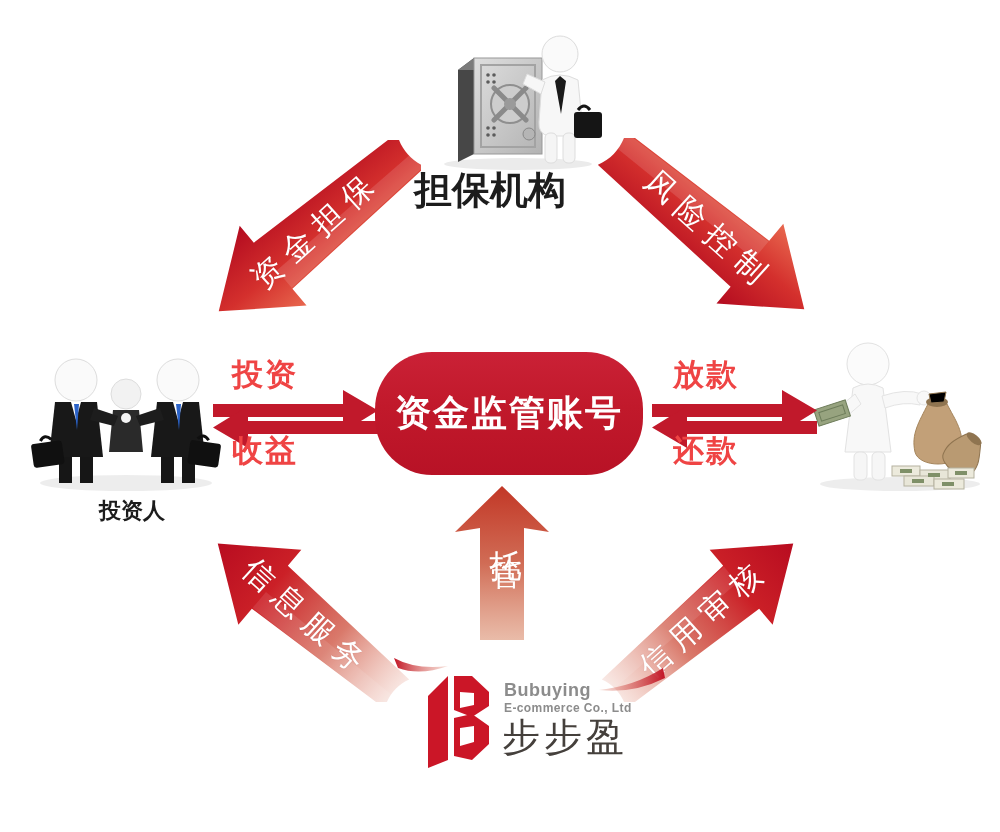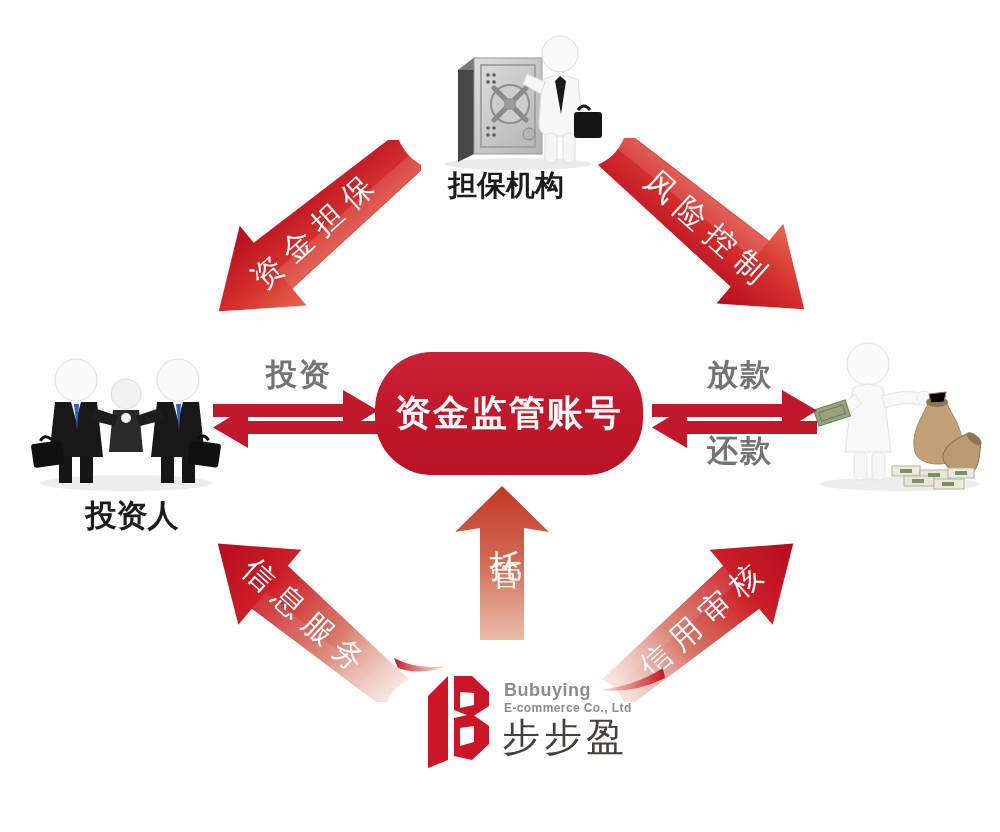--- a/index.html
+++ b/index.html
@@ -11,22 +11,22 @@
   .node-label{
     position:absolute;color:#1c1c1c;font-weight:600;text-align:center;
     white-space:nowrap;line-height:1.1;
   }
   .flow-label{
     position:absolute;color:#ffffff;font-weight:500;white-space:nowrap;
     transform:translate(-50%,-50%) rotate(var(--rot));
     font-size:31px;letter-spacing:9px;text-shadow:0 0 1px rgba(120,0,10,.25);
   }
   .hflow-label{
-    position:absolute;color:#737373;font-weight:600;font-size:31px;
-    text-align:right;white-space:nowrap;letter-spacing:2px;
+    position:absolute;color:#ef4444;font-weight:600;font-size:31px;
+    text-align:left;white-space:nowrap;letter-spacing:2px;
   }
   .capsule{
     position:absolute;left:375px;top:352px;width:268px;height:123px;border-radius:57px;
     background:linear-gradient(180deg,#ca2136 0%,#c1192b 45%,#b81226 100%);
     display:flex;align-items:center;justify-content:center;
   }
   .capsule span{color:#fff;font-size:36px;font-weight:700;letter-spacing:2px;white-space:nowrap;}
   .custody-label{
     position:absolute;left:484px;top:524px;color:#fff;font-size:32px;font-weight:500;
     writing-mode:vertical-rl;letter-spacing:9px;
@@ -101,21 +101,21 @@
 
     <circle cx="132" cy="34" r="18" fill="#fafafa" stroke="#dcdcdc"></circle>
     <path d="M114,60 Q132,50 150,60 L154,102 Q154,114 143,116 L121,116 Q110,114 111,102 Z" fill="#f7f7f7" stroke="#ddd"></path>
     <path d="M117,62 L99,54 L95,64 L113,74 Z" fill="#f7f7f7" stroke="#ddd"></path>
     <rect x="117" y="113" width="12" height="30" rx="5" fill="#f5f5f5" stroke="#ddd"></rect>
     <rect x="135" y="113" width="12" height="30" rx="5" fill="#f5f5f5" stroke="#ddd"></rect>
     <path d="M132,56 L138,61 L133,94 L127,61 Z" fill="#1a1a1a"></path>
     <path d="M150,90 q6,-8 12,0" fill="none" stroke="#151515" stroke-width="3"></path>
     <rect x="146" y="92" width="28" height="26" rx="3" fill="#151515"></rect>
   </svg>
-  <div class="node-label" style="left:406px;top:170px;width:200px;font-size:29px">担保机构</div>
+  <div class="node-label" style="left:390px;top:170px;width:200px;font-size:38px">担保机构</div>
 
   <svg class="abs" style="left:196px;top:140px" width="225" height="200" viewBox="0 0 225 200">
     <g transform="translate(215,10) rotate(140)">
       <path d="M0,-22 C7,-8 7,8 0,22 L180,30 L180,52 L251,0 L180,-52 L180,-30 Z" fill="url(#gDiag)"></path>
       <path d="M2,-21 L180,-29 L180,-6 L2,-3 Z" fill="#ffffff" opacity="0.13"></path>
     </g>
   </svg>
   <div class="flow-label" style="left:316px;top:230px;--rot:-42deg">资金担保</div>
 
   <svg class="abs" style="left:598px;top:138px" width="230" height="200" viewBox="0 0 230 200">
@@ -150,21 +150,21 @@
     <polygon points="145,50 155,50 150,68" fill="#fff"></polygon>
     <polygon points="148,52 153,52 151,78" fill="#2a62c8"></polygon>
     <path d="M132,56 L108,64 L112,74 L136,68 Z" fill="#1d1d1d"></path>
     <rect x="133" y="105" width="13" height="26" fill="#161616"></rect>
     <rect x="154" y="105" width="13" height="26" fill="#161616"></rect>
     <g transform="rotate(8 178,100)">
       <path d="M168,88 q5,-7 11,0" fill="none" stroke="#0f0f0f" stroke-width="3"></path>
       <rect x="161" y="90" width="31" height="24" rx="3" fill="#101010"></rect>
     </g>
   </svg>
-  <div class="node-label" style="left:52px;top:499px;width:160px;font-size:31px">投资人</div>
+  <div class="node-label" style="left:52px;top:499px;width:160px;font-size:22px">投资人</div>
 
   <svg class="abs" style="left:808px;top:332px" width="186" height="164" viewBox="0 0 186 164">
     <ellipse cx="92" cy="152" rx="80" ry="7" fill="#000" opacity="0.07"></ellipse>
     <circle cx="60" cy="32" r="21" fill="#fbfbfb" stroke="#e2e2e2"></circle>
     <path d="M45,56 Q60,48 75,56 L83,120 L37,120 Z" fill="#f8f8f8" stroke="#e2e2e2"></path>
     <path d="M74,64 Q98,56 114,62 L112,73 Q96,69 77,76 Z" fill="#f8f8f8" stroke="#e4e4e4"></path>
     <circle cx="116" cy="66" r="7" fill="#f8f8f8" stroke="#e4e4e4"></circle>
     <path d="M47,62 L30,76 L38,85 L53,72 Z" fill="#f8f8f8" stroke="#e4e4e4"></path>
     <g transform="rotate(-18 26,82)">
       <rect x="8" y="72" width="33" height="17" fill="#97a37f" stroke="#6d7c5a"></rect>
@@ -195,20 +195,21 @@
         <rect x="104" y="147" width="12" height="4"></rect>
       <rect x="134" y="150" width="12" height="4"></rect>
     </g>
   </svg>
 
   <svg class="abs" style="left:213px;top:390px" width="165" height="58" viewBox="0 0 165 58">
     <polygon points="0,14 130,14 130,0 165,20.5 130,42 130,27 0,27" fill="#c1192b"></polygon>
     <polygon points="165,31 35,31 35,16 0,37.5 35,58 35,44 165,44" fill="#c1192b"></polygon>
   </svg>
   <div class="hflow-label" style="left:232px;top:354px;width:100px">投资</div>
+  <div class="hflow-label" style="left:232px;top:430px;width:100px">收益</div>
 
   <div class="capsule">
     <span>资金监管账号</span>
   </div>
 
   <svg class="abs" style="left:652px;top:390px" width="165" height="58" viewBox="0 0 165 58">
     <polygon points="0,14 130,14 130,0 165,20.5 130,42 130,27 0,27" fill="#c1192b"></polygon>
     <polygon points="165,31 35,31 35,16 0,37.5 35,58 35,44 165,44" fill="#c1192b"></polygon>
   </svg>
   <div class="hflow-label" style="left:673px;top:430px;width:100px">还款</div>

